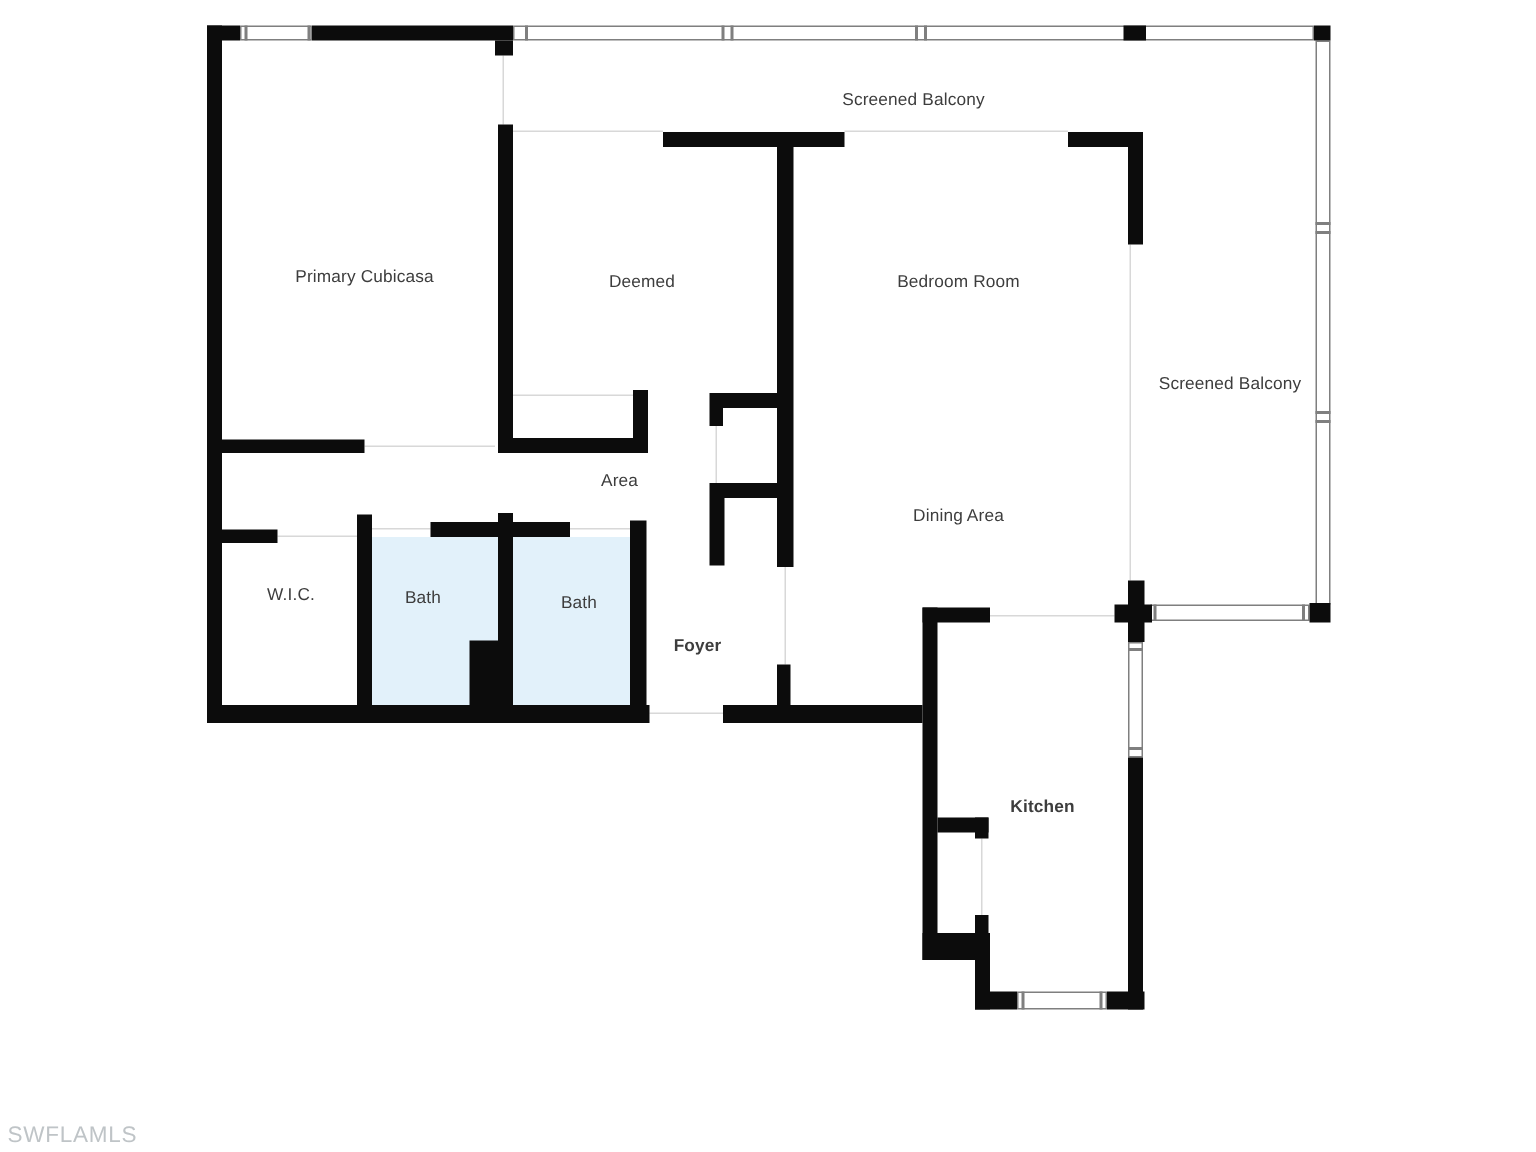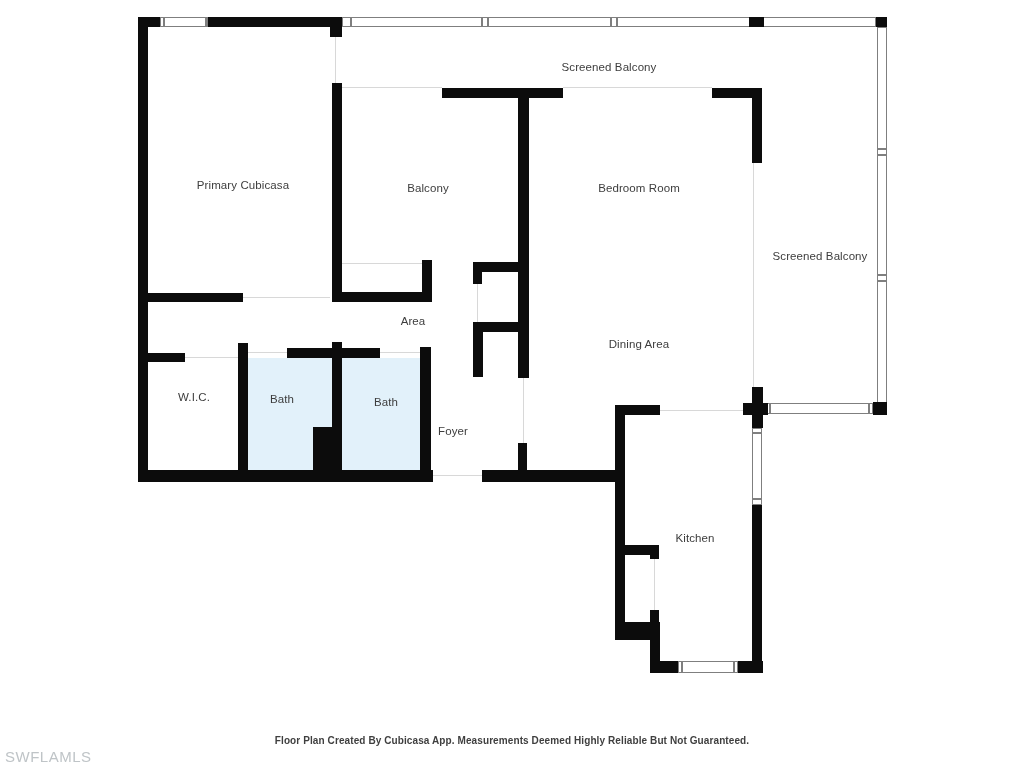--- a/index.html
+++ b/index.html
@@ -103,26 +103,25 @@
       <div class="rect" style="left: 650px; top: 661px; width: 28px; height: 12px; background: rgb(12, 12, 12);"></div>
       <div class="rect" style="left: 738px; top: 661px; width: 25px; height: 12px; background: rgb(12, 12, 12);"></div>
       <div class="rect" style="left: 752px; top: 505px; width: 10px; height: 168px; background: rgb(12, 12, 12);"></div>
       <div class="rect" style="left: 752px; top: 387px; width: 11px; height: 41px; background: rgb(12, 12, 12);"></div>
       <div class="rect" style="left: 743px; top: 403px; width: 25px; height: 12px; background: rgb(12, 12, 12);"></div>
       <div class="rect" style="left: 873px; top: 402px; width: 14px; height: 13px; background: rgb(12, 12, 12);"></div>
       <div class="rect" style="left: 876px; top: 17px; width: 11px; height: 10px; background: rgb(12, 12, 12);"></div>
       <div class="rect" style="left: 749px; top: 17px; width: 15px; height: 10px; background: rgb(12, 12, 12);"></div>
       <div class="room-label" style="left: 609px; top: 67px; color: rgb(61, 61, 61);">Screened Balcony</div>
       <div class="room-label" style="left: 243px; top: 185px; color: rgb(61, 61, 61);">Primary Cubicasa</div>
-      <div class="room-label" style="left: 428px; top: 188px; color: rgb(61, 61, 61);">Balcony</div>
+      <div class="room-label" style="left: 428px; top: 188px; color: rgb(61, 61, 61);">Deemed</div>
       <div class="room-label" style="left: 639px; top: 188px; color: rgb(61, 61, 61);">Bedroom Room</div>
       <div class="room-label" style="left: 820px; top: 256px; color: rgb(61, 61, 61);">Screened Balcony</div>
       <div class="room-label" style="left: 413px; top: 321px; color: rgb(61, 61, 61);">Area</div>
       <div class="room-label" style="left: 639px; top: 344px; color: rgb(61, 61, 61);">Dining Area</div>
       <div class="room-label" style="left: 194px; top: 397px; color: rgb(61, 61, 61);">W.I.C.</div>
       <div class="room-label" style="left: 282px; top: 399px; color: rgb(61, 61, 61);">Bath</div>
       <div class="room-label" style="left: 386px; top: 402px; color: rgb(61, 61, 61);">Bath</div>
-      <div class="room-label" style="left: 453px; top: 431px; color: rgb(61, 61, 61);">Foyer</div>
-      <div class="room-label" style="left: 695px; top: 538px; color: rgb(61, 61, 61);">Kitchen</div>
+      <div class="room-label" style="left: 465px; top: 431px; color: rgb(61, 61, 61); font-weight: bold;">Foyer</div>
+      <div class="room-label" style="left: 695px; top: 538px; color: rgb(61, 61, 61); font-weight: bold;">Kitchen</div>
     </div>
-  <div class="footer" style="color: rgb(63, 63, 63);">Floor Plan Created By Cubicasa App. Measurements Deemed Highly Reliable But Not Guaranteed.</div>
   <div class="watermark" style="color: rgb(191, 196, 199); text-align: center;">SWFLAMLS</div>
 </div>
 
 </body></html>

